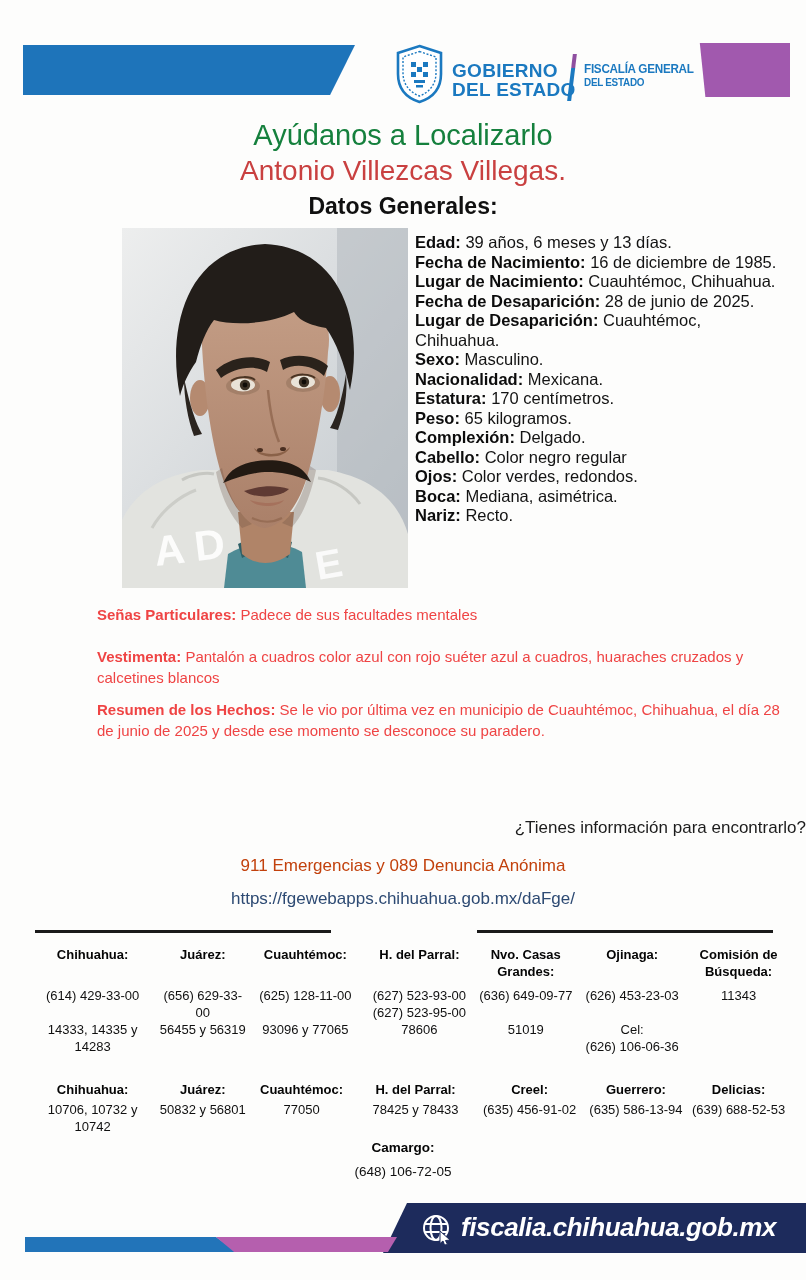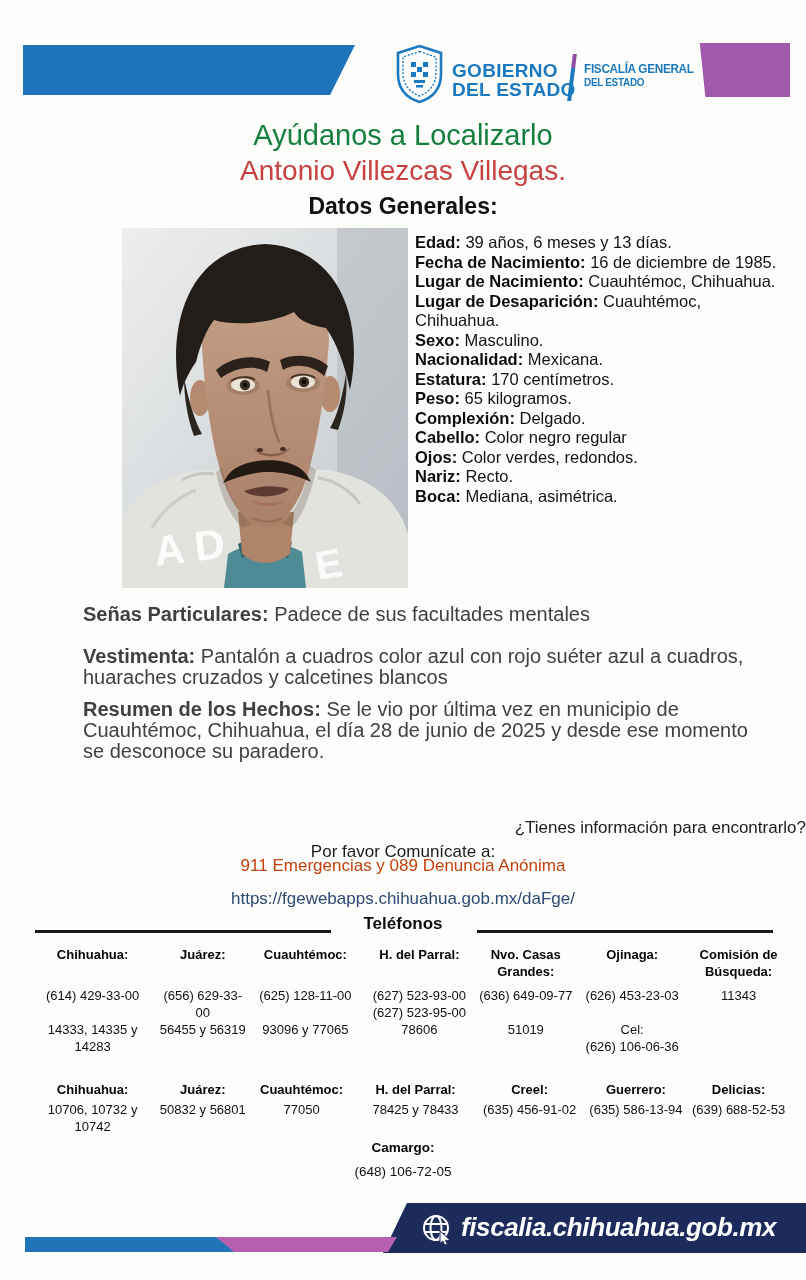--- a/index.html
+++ b/index.html
@@ -29,21 +29,21 @@
   
   .t-center{left:0;width:806px;text-align:center;}
   .title-main{top:119px;font-size:29px;color:#15803d;}
   .title-name{top:155px;font-size:28px;color:#c94040;}
   .title-datos{top:193px;font-size:23px;font-weight:bold;color:#101010;}
 
   
   .photo{left:122px;top:228px;width:286px;height:360px;}
   .gdata{left:415px;top:233px;width:362px;font-size:16.5px;line-height:19.5px;color:#131313;}
   .gdata b{color:#0c0c0c;}
-  .para{left:83px;font-size:20px;line-height:21px;width:690px;color:#404040;}
+  .para{left:97px;font-size:15px;line-height:21px;width:690px;color:#ef4444;}
   .p1{top:604px;}
   .p2{top:646px;}
   .p3{top:699px;}
 
   
   .c-line{font-size:17px;}
   .cq{top:818px;text-align:right;}
   .cp{top:842px;}
   .ce{top:856px;color:#c2410c;}
   .cu{top:889px;color:#2d4a73;text-decoration:none;}
@@ -177,51 +177,50 @@
     <path d="M188 238 C182 266 172 286 160 295 L170 299 C182 287 190 262 194 242 Z" fill="#5a4537" opacity="0.25"></path>
 
     <text x="34" y="338" font-size="42" font-weight="bold" fill="#ffffff" opacity="0.9" transform="rotate(-7 34 338)" font-family="Liberation Sans, sans-serif">A D</text>
     <text x="196" y="352" font-size="40" font-weight="bold" fill="#ffffff" opacity="0.85" transform="rotate(-10 196 352)" font-family="Liberation Sans, sans-serif">E</text>
   </svg>
 
   <div class="abs gdata">
     <div class="gd-row"><b>Edad:</b> <span>39 años, 6 meses y 13 días.</span></div>
     <div class="gd-row"><b>Fecha de Nacimiento:</b> <span>16 de diciembre de 1985.</span></div>
     <div class="gd-row"><b>Lugar de Nacimiento:</b> <span>Cuauhtémoc, Chihuahua.</span></div>
+    <div class="gd-row"><b>Fecha de Desaparición:</b> <span>28 de junio de 2025.</span></div>
     <div class="gd-row"><b>Lugar de Desaparición:</b> <span>Cuauhtémoc, Chihuahua.</span></div>
     <div class="gd-row"><b>Sexo:</b> <span>Masculino.</span></div>
     <div class="gd-row"><b>Nacionalidad:</b> <span>Mexicana.</span></div>
     <div class="gd-row"><b>Estatura:</b> <span>170 centímetros.</span></div>
     <div class="gd-row"><b>Peso:</b> <span>65 kilogramos.</span></div>
     <div class="gd-row"><b>Complexión:</b> <span>Delgado.</span></div>
     <div class="gd-row"><b>Cabello:</b> <span>Color negro regular</span></div>
     <div class="gd-row"><b>Ojos:</b> <span>Color verdes, redondos.</span></div>
+    <div class="gd-row"><b>Boca:</b> <span>Mediana, asimétrica.</span></div>
     <div class="gd-row"><b>Nariz:</b> <span>Recto.</span></div>
-    <div class="gd-row"><b>Boca:</b> <span>Mediana, asimétrica.</span></div>
   </div>
 
   <div class="abs para p1">
     <b>Señas Particulares:</b>
     <span>Padece de sus facultades mentales</span>
   </div>
   <div class="abs para p2">
     <b>Vestimenta:</b>
     <span>Pantalón a cuadros color azul con rojo suéter azul a cuadros, huaraches cruzados y calcetines blancos</span>
   </div>
   <div class="abs para p3">
     <b>Resumen de los Hechos:</b>
     <span>Se le vio por última vez en municipio de Cuauhtémoc, Chihuahua, el día 28 de junio de 2025 y desde ese momento se desconoce su paradero.</span>
   </div>
 
   <div class="abs t-center c-line cq">¿Tienes información para encontrarlo?</div>
-  <div class="abs t-center c-line cp">Por favor Comunícate a:</div>
   <div class="abs t-center c-line ce">911 Emergencias y 089 Denuncia Anónima</div>
   <a href="#" class="abs t-center c-line cu">https://fgewebapps.chihuahua.gob.mx/daFge/</a>
 
-  <div class="abs t-center tel-title">Teléfonos</div>
   <div class="abs rule rule-l"></div>
   <div class="abs rule rule-r"></div>
 
   <div class="abs grid7 t1h">
     <div class="cell hd">Chihuahua:</div>
     <div class="cell hd">Juárez:</div>
     <div class="cell hd">Cuauhtémoc:</div>
     <div class="cell hd">H. del Parral:</div>
     <div class="cell hd">Nvo. Casas
 Grandes:</div>

